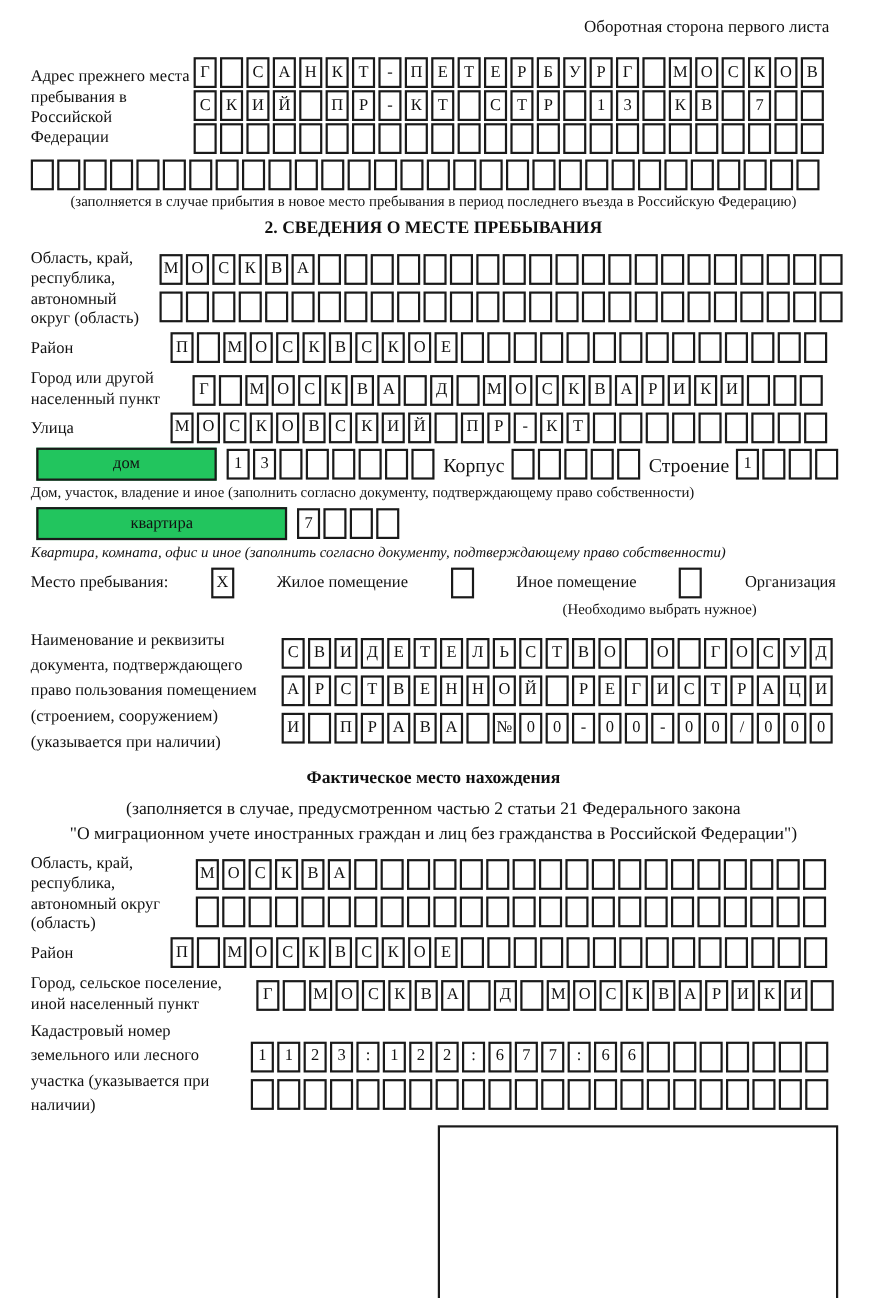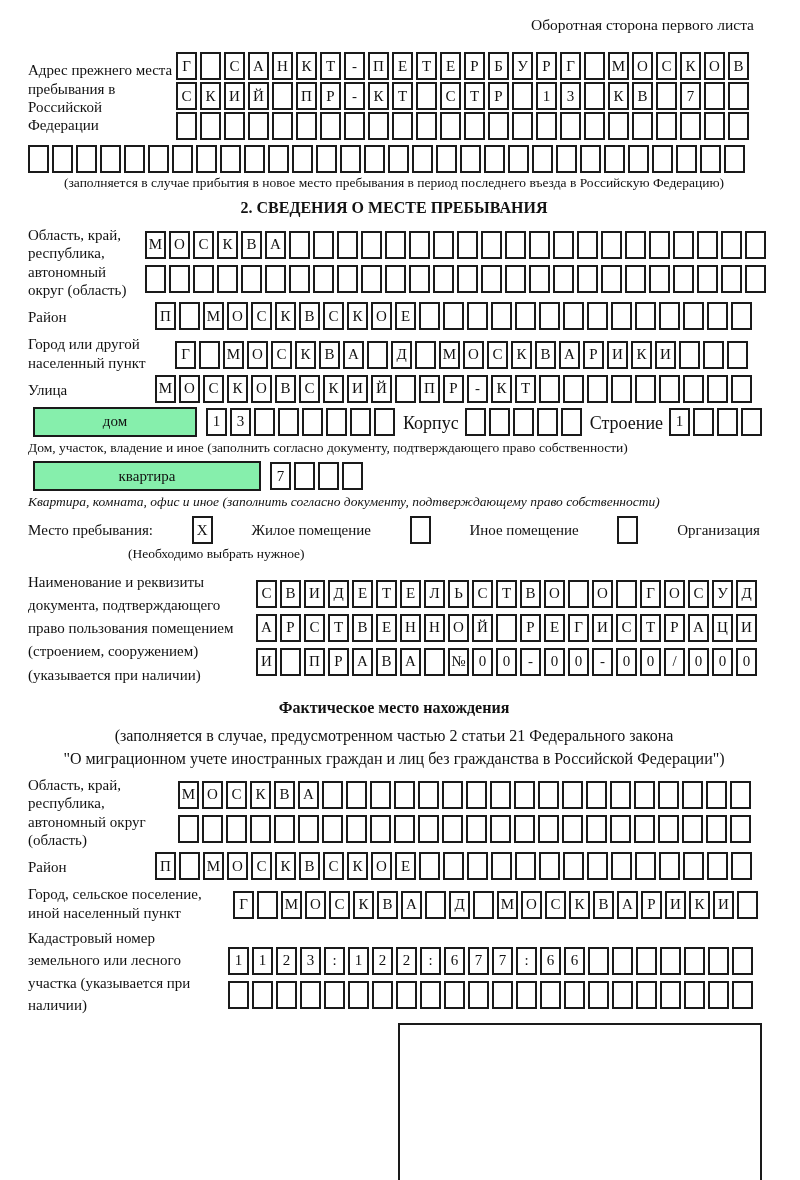--- a/index.html
+++ b/index.html
@@ -28,21 +28,21 @@
   .fcol{display:flex;flex-direction:column;}
 
   .note{font-size:13.5px;line-height:1.2;}
   .note-center{text-align:center;}
 
   .sec-title{text-align:center;font-weight:bold;font-size:16px;margin:8px 0 7px 0;}
 
   .widebox{
     box-sizing:border-box;border:2px solid #1a1a1a;height:30px;
     display:flex;align-items:center;justify-content:center;
-    font-size:15px;flex:0 0 auto;background:#86efac;
+    font-size:15px;flex:0 0 auto;background:#22c55e;
   }
   .inline-label{font-size:18px;padding:4px 6px 0 8px;flex:0 0 auto;}
 
   .cb-row{display:flex;align-items:center;gap:10px;margin:6px 0 2px 0;font-size:15px;justify-content:space-between;}
   .cb-row .cell{margin:0 4px;}
 
   .stamp-box{
     box-sizing:border-box;border:2px solid #1a1a1a;background:#fff;
     width:364px;height:176px;margin-left:370px;margin-top:6px;
   }
@@ -349,21 +349,21 @@
         <span class="cell"></span>
       </div>
     <div class="inline-label">Строение</div>
     <div class="boxes">
         <span class="cell">1</span>
         <span class="cell"></span>
         <span class="cell"></span>
         <span class="cell"></span>
       </div>
   </div>
-  <div class="note" style="margin:2px 0 5px 0;">Дом, участок, владение и иное (заполнить согласно документу, подтверждающего право собственности)</div>
+  <div class="note" style="margin:2px 0 5px 0;">Дом, участок, владение и иное (заполнить согласно документу, подтверждающему право собственности)</div>
 
   <div class="frow">
     <div class="widebox" style="width:228px;margin-left:5px;margin-right:9px;">квартира</div>
     <div class="boxes">
         <span class="cell">7</span>
         <span class="cell"></span>
         <span class="cell"></span>
         <span class="cell"></span>
       </div>
   </div>
@@ -371,21 +371,21 @@
 
   <div class="cb-row">
     <span>Место пребывания:</span>
     <span class="cell">X</span>
     <span>Жилое помещение</span>
     <span class="cell"></span>
     <span>Иное помещение</span>
     <span class="cell"></span>
     <span>Организация</span>
   </div>
-  <div class="note" style="text-align:left;width:560px;margin-left:100px;margin-bottom:6px;">(Необходимо выбрать нужное)</div>
+  <div class="note" style="text-align:right;width:560px;margin-left:100px;margin-bottom:6px;">(Необходимо выбрать нужное)</div>
 
   <div class="frow">
     <div class="flabel" style="width:228px;line-height:1.55;">Наименование и реквизиты документа, подтверждающего право пользования помещением (строением, сооружением) (указывается при наличии)</div>
     <div class="fcol">
       <div class="boxes" style="margin-bottom:6px;">
           <span class="cell">С</span>
           <span class="cell">В</span>
           <span class="cell">И</span>
           <span class="cell">Д</span>
           <span class="cell">Е</span>

